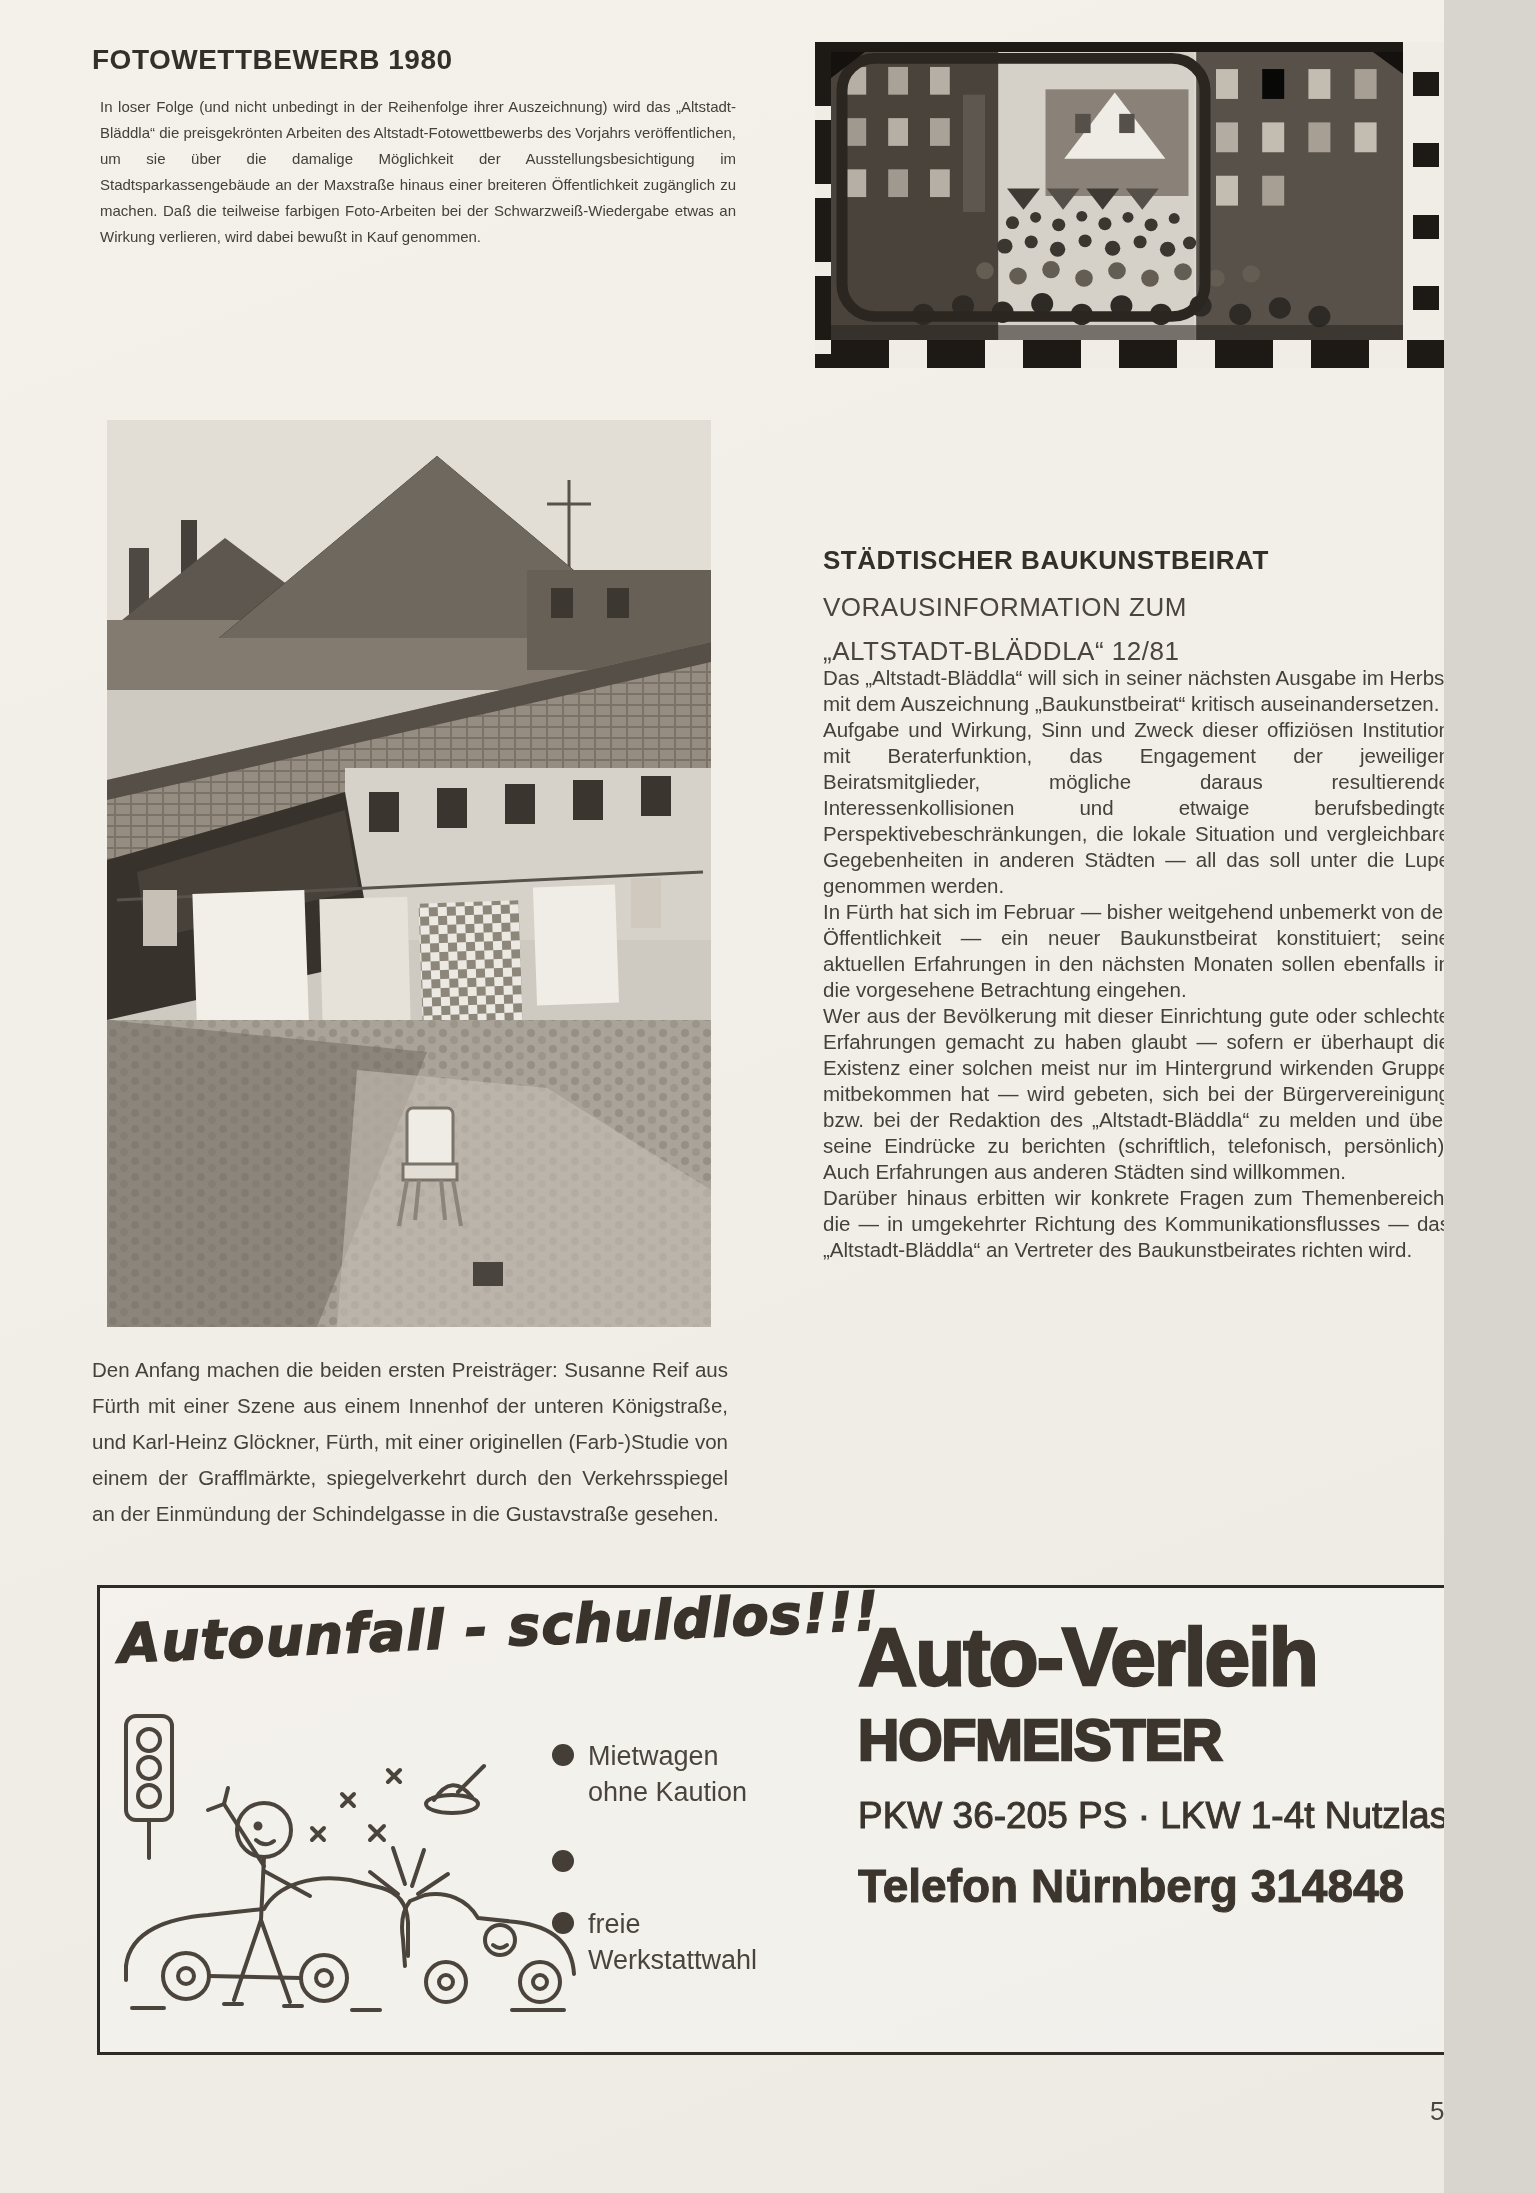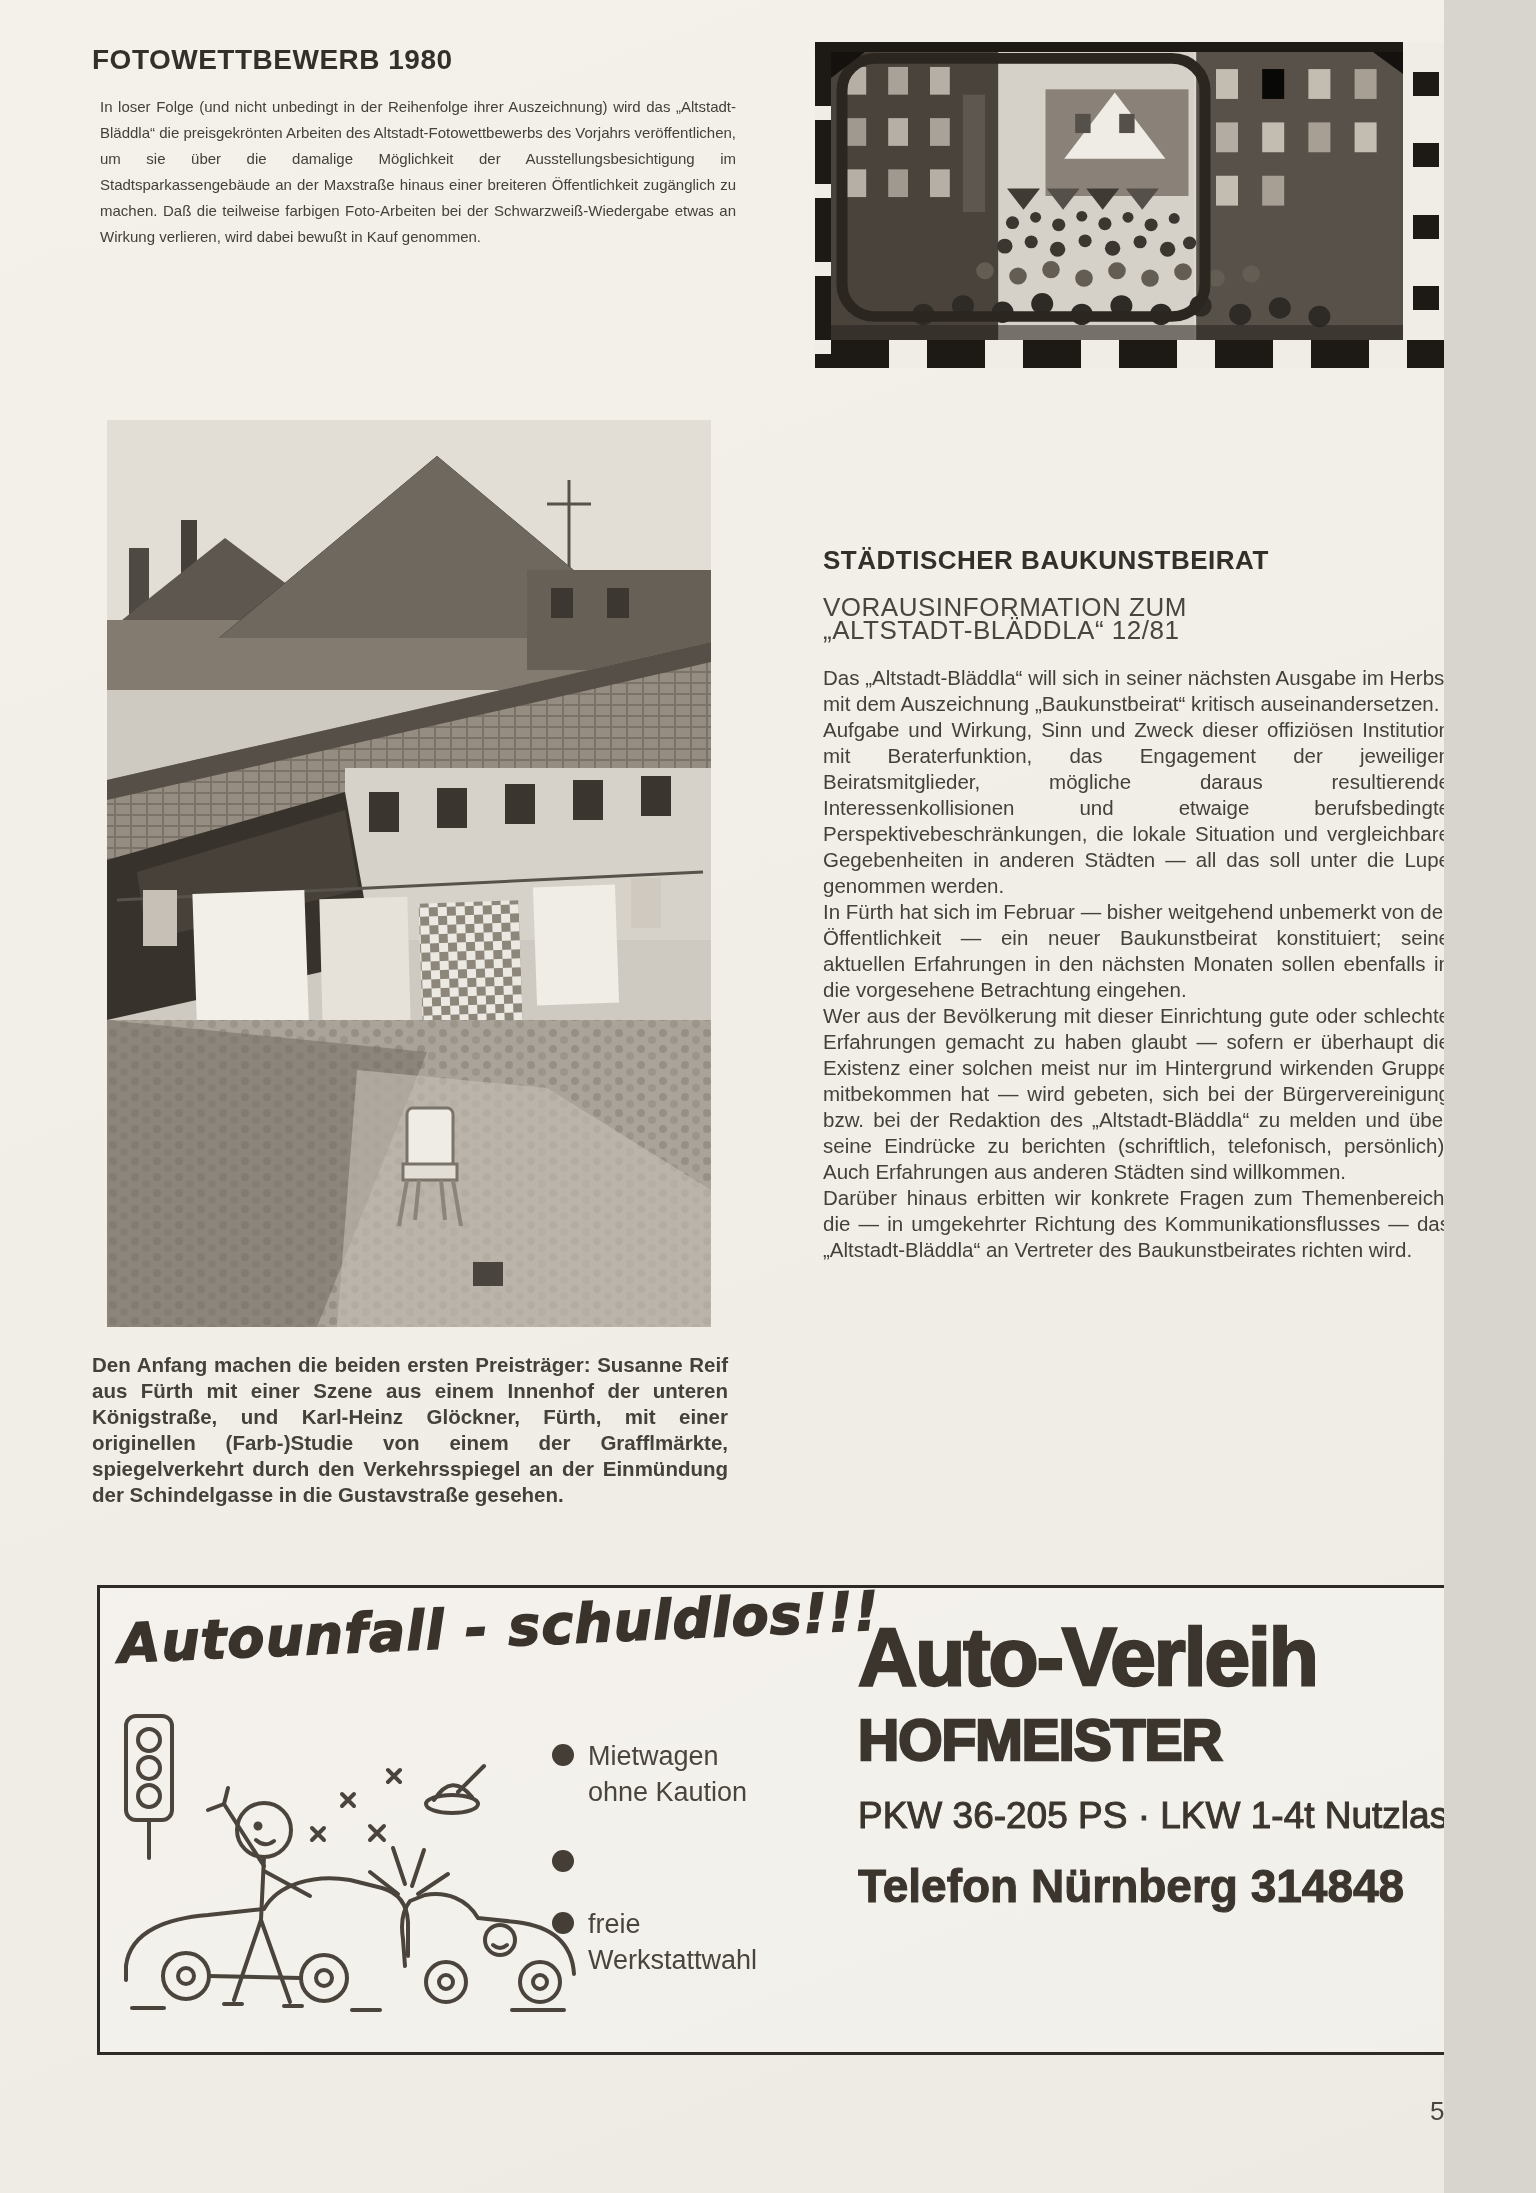--- a/index.html
+++ b/index.html
@@ -15,29 +15,29 @@
   .headline-left{
     left:92px; top:44px; width:640px;
     font-size:28px; font-weight:bold; letter-spacing:.5px; color:#332f2a;
   }
   .body-left{
     left:100px; top:94px; width:636px;
     font-size:15px; line-height:26px; text-align:justify; color:#44403a;
   }
   .caption-left{
     left:92px; top:1352px; width:636px;
-    font-size:20.5px; line-height:26px; text-align:justify; color:#44403a;font-weight:bold;
+    font-size:20.5px; line-height:36px; text-align:justify; color:#44403a;
   }
 
   .headline-right{
     left:823px; top:545px; width:640px;
     font-size:26px; font-weight:bold; letter-spacing:.5px; color:#332f2a;
   }
   .sub1{ left:823px; top:592px; font-size:26px; font-weight:400; color:#4a453f; letter-spacing:.5px;}
-  .sub2{ left:823px; top:615px; font-size:26px; font-weight:400; color:#4a453f; letter-spacing:.5px;}
+  .sub2{ left:823px; top:636px; font-size:26px; font-weight:400; color:#4a453f; letter-spacing:.5px;}
   .body-right{
     left:823px; top:665px; width:627px;
     font-size:20.5px; line-height:26px; text-align:justify; color:#44403a;
   }
   .body-right p{margin:0;}
 
   
   .film{ left:815px; top:42px; width:634px; height:326px; background:#f0ede7;}
   .film .edge-left{position:absolute;left:0;top:0;bottom:0;width:16px;
     background:repeating-linear-gradient(180deg,#1d1a16 0 64px,#f0ede7 64px 78px);}

